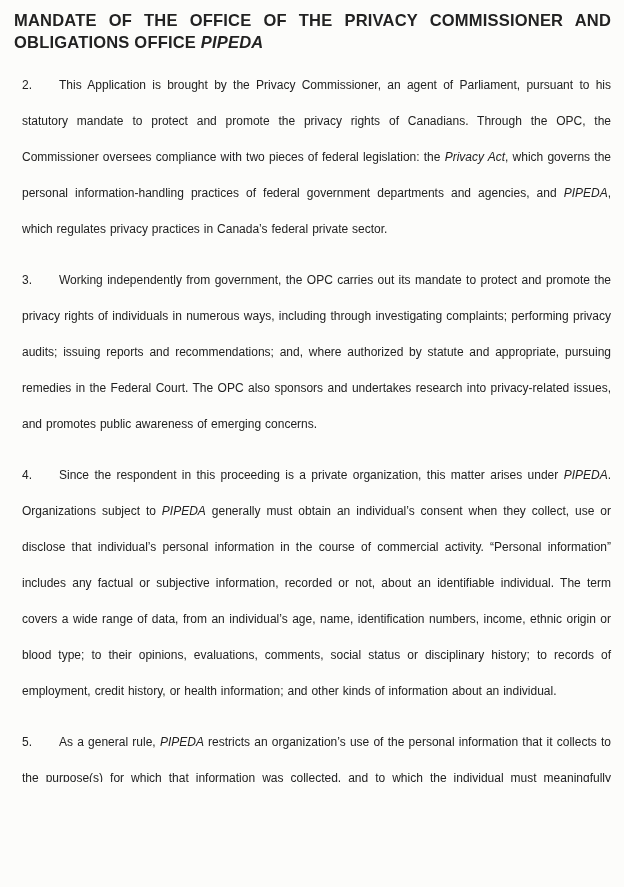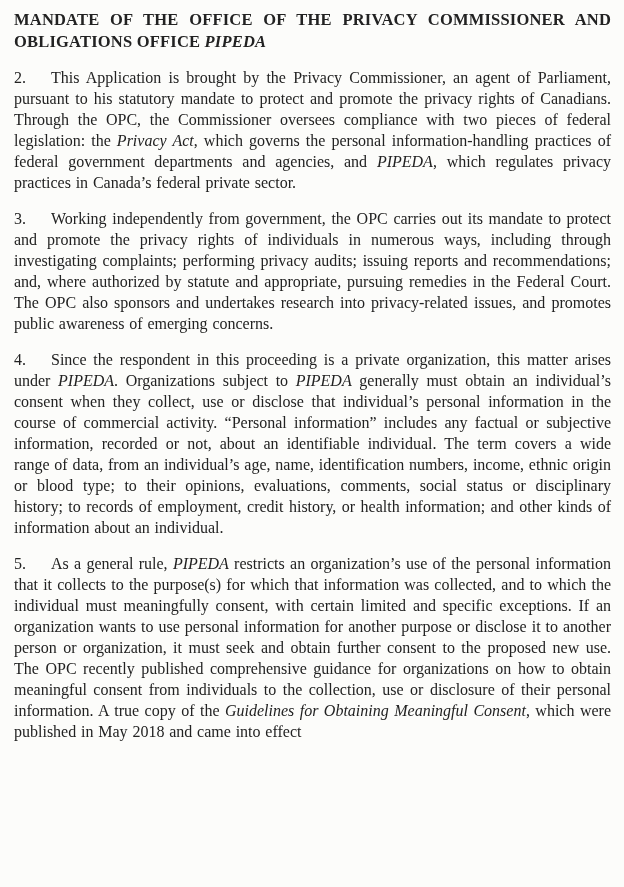--- a/index.html
+++ b/index.html
@@ -9,43 +9,43 @@
   }
   .page {
     position: relative;
     width: 624px;
     height: 782px;
     box-sizing: border-box;
     padding: 9px 13px 12px 14px;
     overflow: hidden;
     background: #fcfcfa;
     color: #222222;
-    font-family: Liberation Serif, serif;
+    font-family: Liberation Sans, sans-serif;
   }
   .doc-heading {
     margin: 0 0 14px 0;
     font-size: 16.5px;
     line-height: 22px;
     font-weight: bold;
     letter-spacing: 0.2px;
   }
   .heading-line {
     display: block;
   }
   .heading-line.stretch {
     text-align: justify;
     text-align-last: justify;
   }
   .paragraphs {
     display: block;
   }
   .para {
-    margin: 0 0 15px 0;
-    font-size: 16px;
-    line-height: 21px;
+    margin: 0 0 15px 8px;
+    font-size: 12px;
+    line-height: 36px;
     text-align: justify;
     word-spacing: 0.05em;
   }
   .para-num {
     display: inline-block;
     width: 37px;
     font-style: normal;
   }
   .para em, .doc-heading em {
     font-style: italic;

